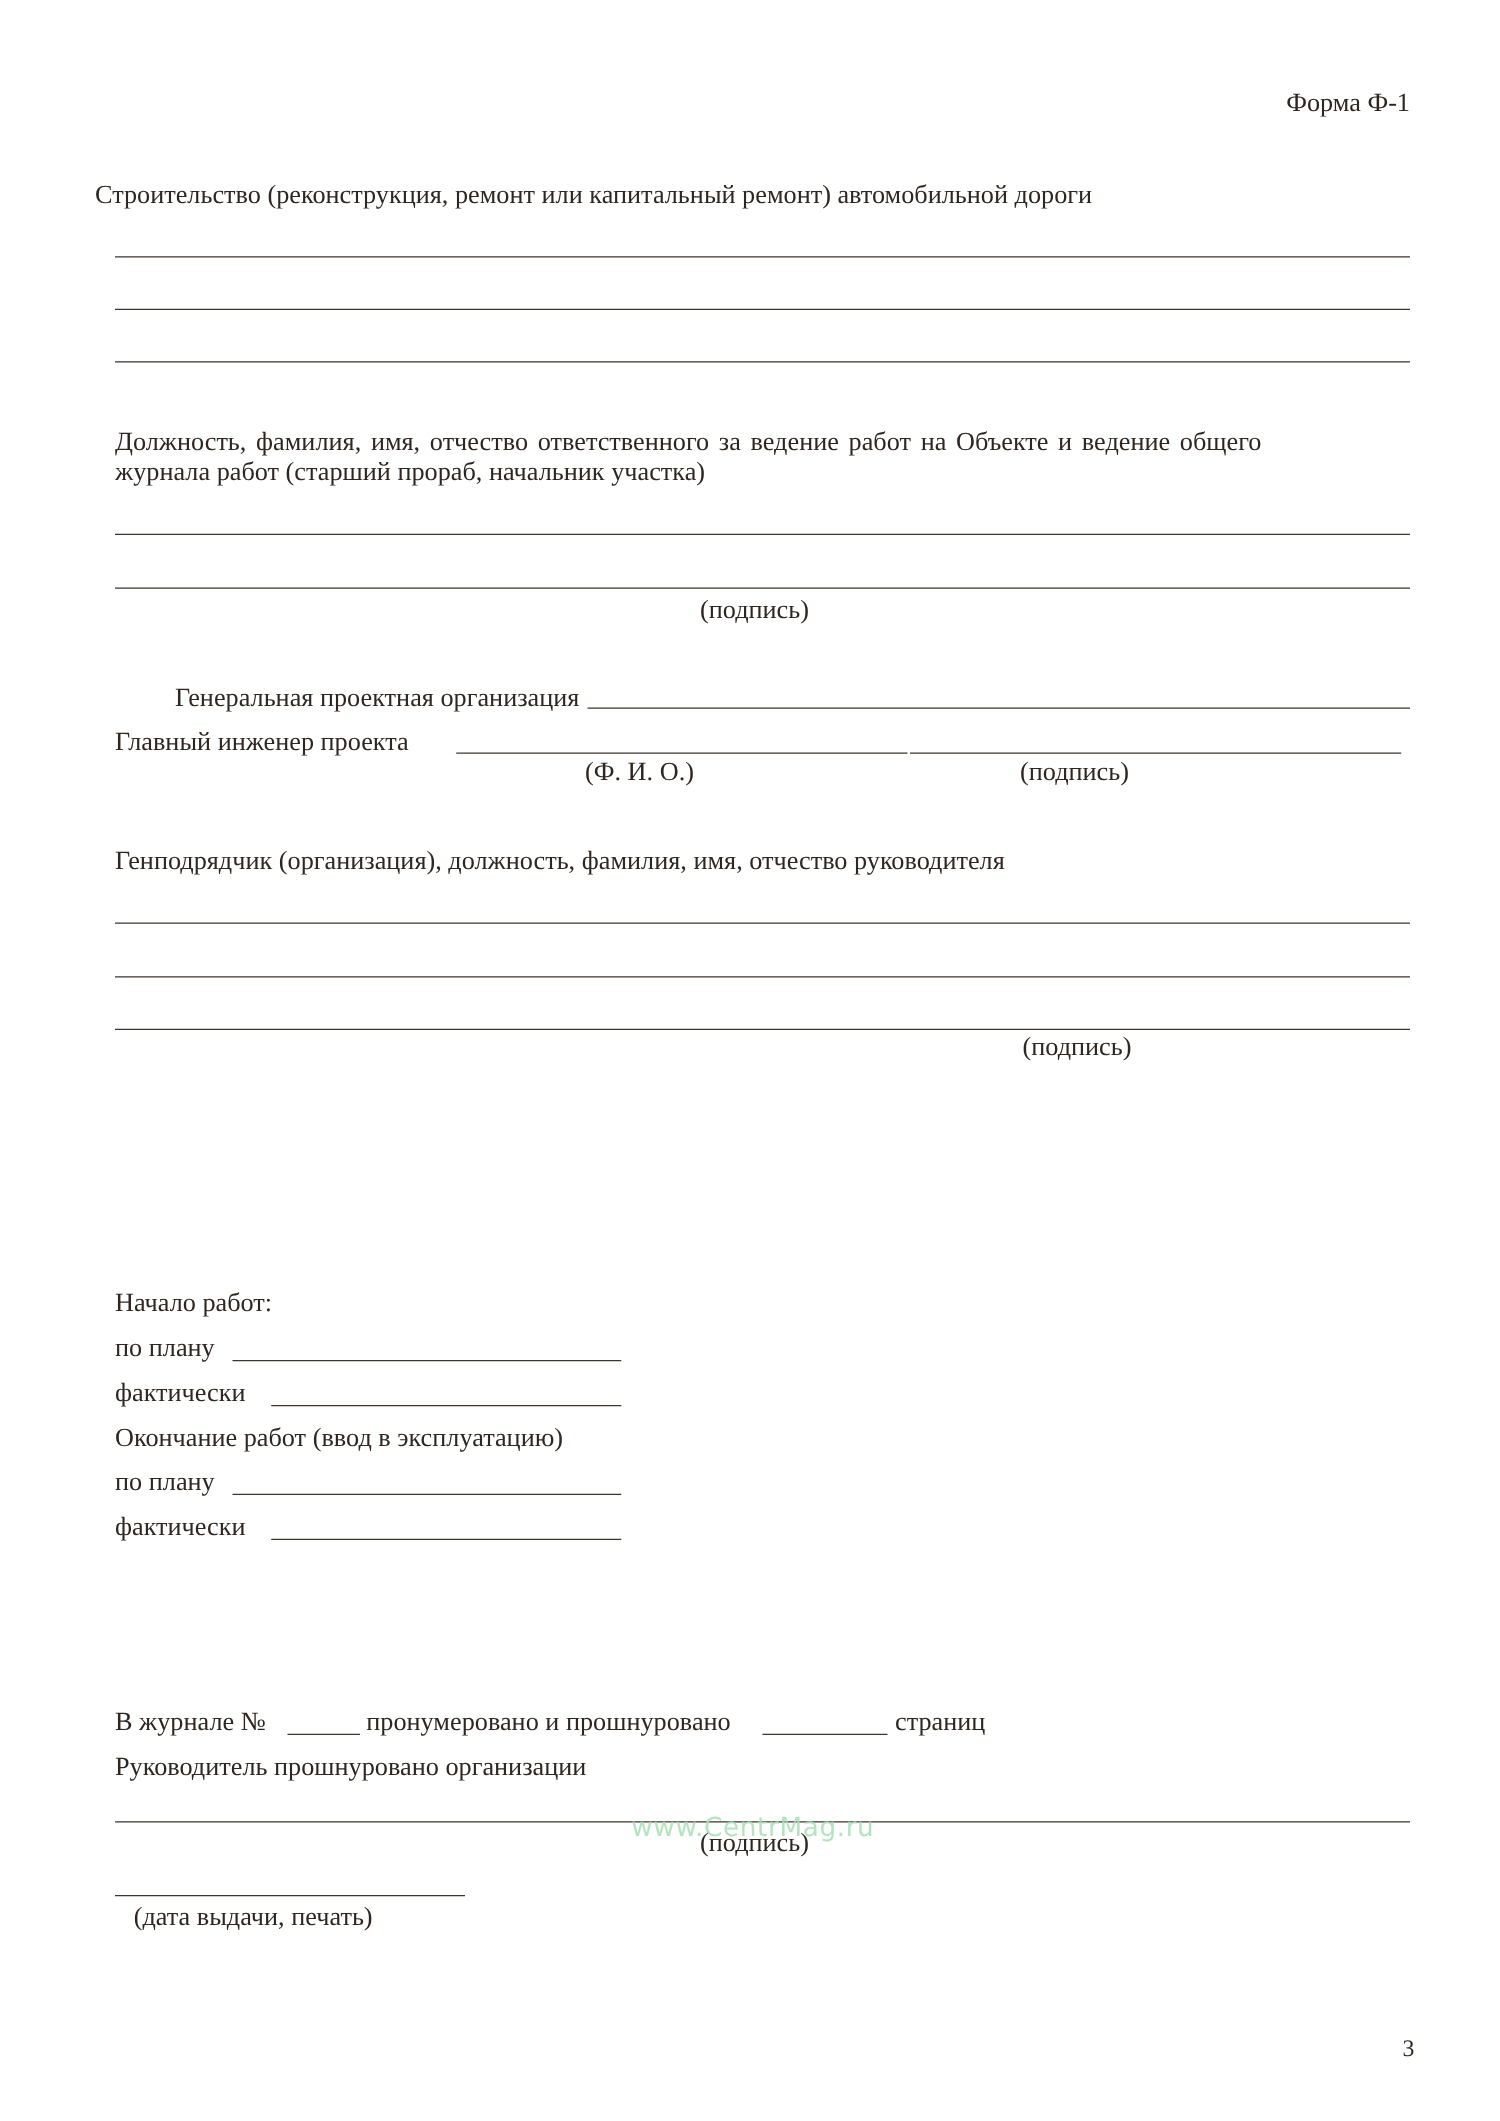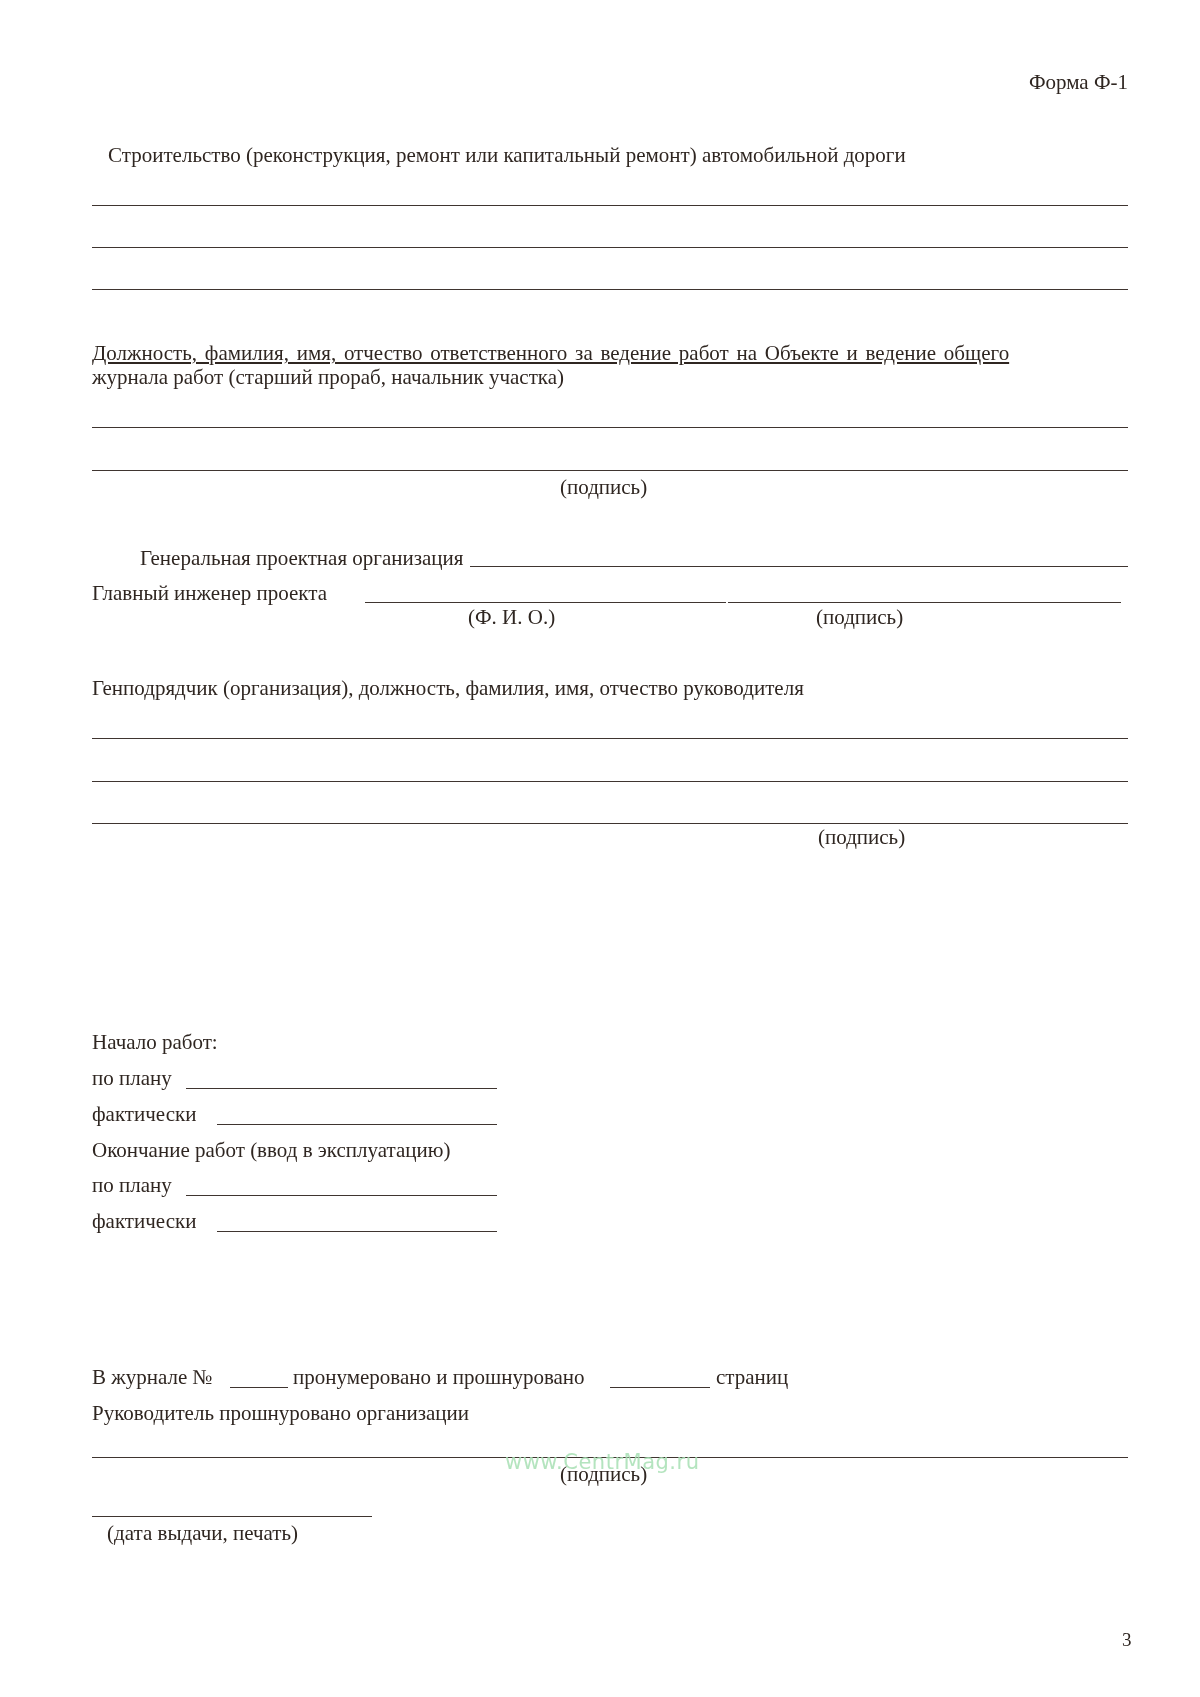--- a/index.html
+++ b/index.html
@@ -9,29 +9,29 @@
   .ln { position: absolute; height: 0; border-top: 1.6px solid #3f3530; }
   .field { position: absolute; height: 22px; background: transparent; border: none; outline: none;
            font-family: "Liberation Serif", serif; font-size: 18px; color: #2f2621; padding: 0 4px; box-sizing: border-box; }
   .wm { position: absolute; font-family: "DejaVu Sans", sans-serif; font-size: 21px; color: #a8e0b4; opacity: 0.85; white-space: nowrap; letter-spacing: 0.5px; }
 </style>
 </head>
 <body>
 
 <div class="t" style="right:72px; top:70px;">Форма Ф-1</div>
 
-<div class="t" style="left:108px; top:143px;">Строительство (реконструкция, ремонт или капитальный ремонт) автомобильной дороги</div>
+<div class="t" style="left:76px; top:143px;">Строительство (реконструкция, ремонт или капитальный ремонт) автомобильной дороги</div>
 <input class="field" style="left: 92px; top: 182px; width: 1036px;">
 <div class="ln" style="left:92px; top:205px; width:1036px;"></div>
 <input class="field" style="left: 92px; top: 224px; width: 1036px;">
 <div class="ln" style="left:92px; top:247px; width:1036px;"></div>
 <input class="field" style="left: 92px; top: 266px; width: 1036px;">
 <div class="ln" style="left:92px; top:289px; width:1036px;"></div>
 
-<div class="t" style="left:92px; top:341px; word-spacing:2.5px;text-decoration:underline;">Должность, фамилия, имя, отчество ответственного за ведение работ на Объекте и ведение общего</div>
+<div class="t" style="left:92px; top:341px; word-spacing:2.5px;">Должность, фамилия, имя, отчество ответственного за ведение работ на Объекте и ведение общего</div>
 <div class="t" style="left:92px; top:365px;text-align:right;">журнала работ (старший прораб, начальник участка)</div>
 <input class="field" style="left: 92px; top: 404px; width: 1036px;">
 <div class="ln" style="left:92px; top:427px; width:1036px;"></div>
 <input class="field" style="left: 92px; top: 447px; width: 1036px;">
 <div class="ln" style="left:92px; top:470px; width:1036px;"></div>
 <div class="t" style="left:560px; top:475px;">(подпись)</div>
 
 <div class="t" style="left:92px; top:546px;margin-left:48px;">Генеральная проектная организация</div>
 <input class="field" style="left: 470px; top: 543px; width: 658px;">
 <div class="ln" style="left:470px; top:566px; width:658px;"></div>

